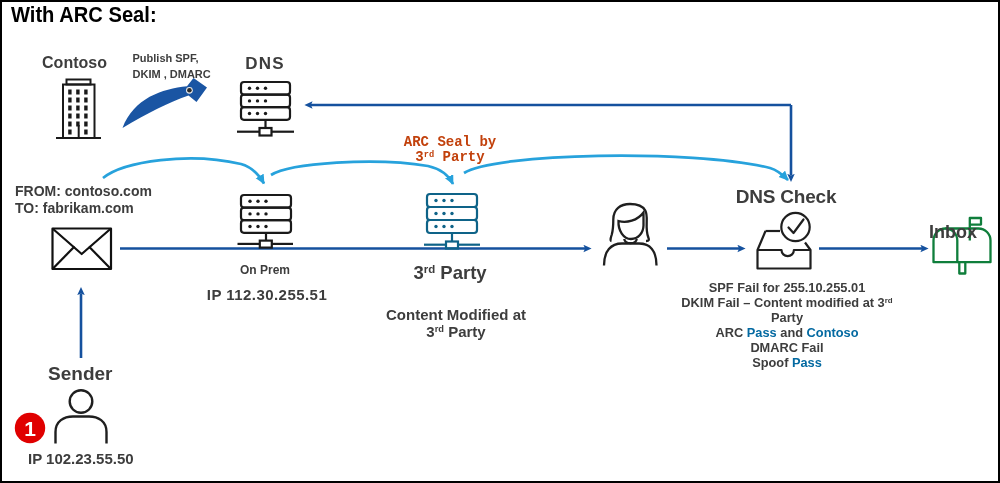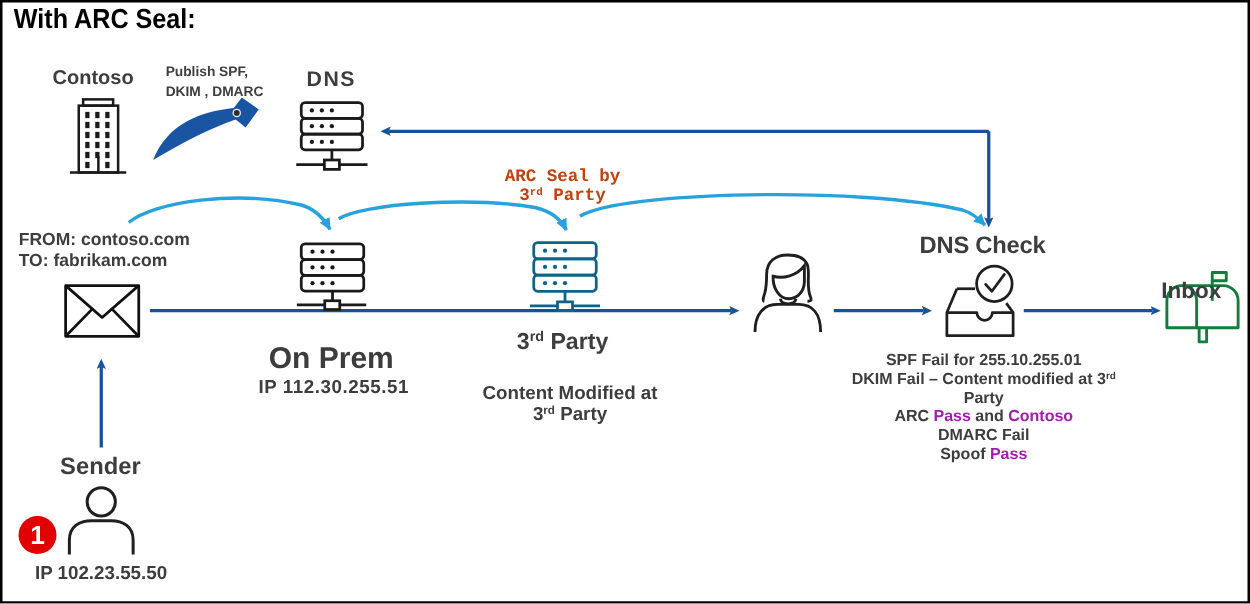--- a/index.html
+++ b/index.html
@@ -1,21 +1,21 @@
 <!DOCTYPE html>
 <html><head>
 <meta charset="utf-8">
 <style>
   html,body{margin:0;padding:0;background:#fff;}
   #frame{position:relative;width:1000px;height:483px;background:#fff;font-family:"Liberation Sans",sans-serif;overflow:hidden;}
   #border{position:absolute;left:0;top:0;width:996px;height:479px;border:2px solid #000;pointer-events:none;}
   .t{position:absolute;color:#3d3d3d;font-weight:bold;white-space:nowrap;}
   .ctr{transform:translateX(-50%);text-align:center;}
   .blue{color:#c2410c;font-family:Liberation Mono, monospace;}
-  .grn{color:#a21caf;}
+  .grn{color:#0369a1;}
   sup{font-size:62%;vertical-align:baseline;position:relative;top:-0.45em;line-height:0;}
 </style>
 </head>
 <body>
 <div id="frame">
 <svg width="1000" height="483" viewBox="0 0 1000 483" style="position:absolute;left:0;top:0">
   <defs>
     <marker id="mdb" markerUnits="userSpaceOnUse" markerWidth="10" markerHeight="8" refX="1.6" refY="3.75" orient="auto">
       <path d="M0,0 L8.2,3.75 L0,7.5 L1.7,3.75 z" fill="#15519e"></path>
     </marker>
@@ -169,22 +169,22 @@
     <path d="M959.3,262.2 L959.3,273.5 L965.3,273.5 L965.3,262.2"></path>
   </g>
 </svg>
 
 <div class="t" style="left:11px;top:2px;font-size:22px;color:#000;transform:scaleX(0.915);transform-origin:0 0;">With ARC Seal:</div>
 <div class="t ctr" style="left:74.5px;top:54px;font-size:16px;">Contoso</div>
 <div class="t" style="left:132.5px;top:49.5px;font-size:11px;font-weight:bold;line-height:16.5px;">Publish SPF,<br>DKIM , DMARC</div>
 <div class="t ctr" style="left:265px;top:54px;font-size:17px;letter-spacing:1.2px;">DNS</div>
 <div class="t" style="left:15px;top:183px;font-size:14px;line-height:17px;">FROM: contoso.com<br>TO: fabrikam.com</div>
 <div class="t ctr blue" style="left:450px;top:135px;font-size:14px;line-height:15px;">ARC Seal by<br>3<sup>rd</sup> Party</div>
-<div class="t ctr" style="left:265px;top:273px;font-size:24px;text-align:right;">On Prem</div>
-<div class="t ctr" style="left:267px;top:301px;font-size:15px;letter-spacing:0.45px;">IP 112.30.255.51</div>
+<div class="t ctr" style="left:265px;top:263px;font-size:12px;text-align:right;">On Prem</div>
+<div class="t ctr" style="left:267px;top:286px;font-size:15px;letter-spacing:0.45px;">IP 112.30.255.51</div>
 <div class="t ctr" style="left:450px;top:261.6px;font-size:18.5px;">3<sup>rd</sup> Party</div>
 <div class="t ctr" style="left:456px;top:305.5px;font-size:15px;line-height:17px;">Content Modified at<br>3<sup>rd</sup> Party</div>
 <div class="t ctr" style="left:786px;top:186px;font-size:19px;letter-spacing:-0.2px;">DNS Check</div>
 <div class="t ctr" style="left:953px;top:193.6px;font-size:18px;margin-top:28px;">Inbox</div>
 <div class="t ctr" style="left:787px;top:280px;font-size:12.8px;line-height:15px;">SPF Fail for 255.10.255.01<br>DKIM Fail – Content modified at 3<sup>rd</sup><br>Party<br>ARC <span class="grn">Pass</span> and <span class="grn">Contoso</span><br>DMARC Fail<br>Spoof <span class="grn">Pass</span></div>
 <div class="t ctr" style="left:80.3px;top:363.4px;font-size:19px;">Sender</div>
 <div class="t" style="left:28px;top:450.3px;font-size:15px;">IP 102.23.55.50</div>
 
 <div id="border"></div>
 </div>

